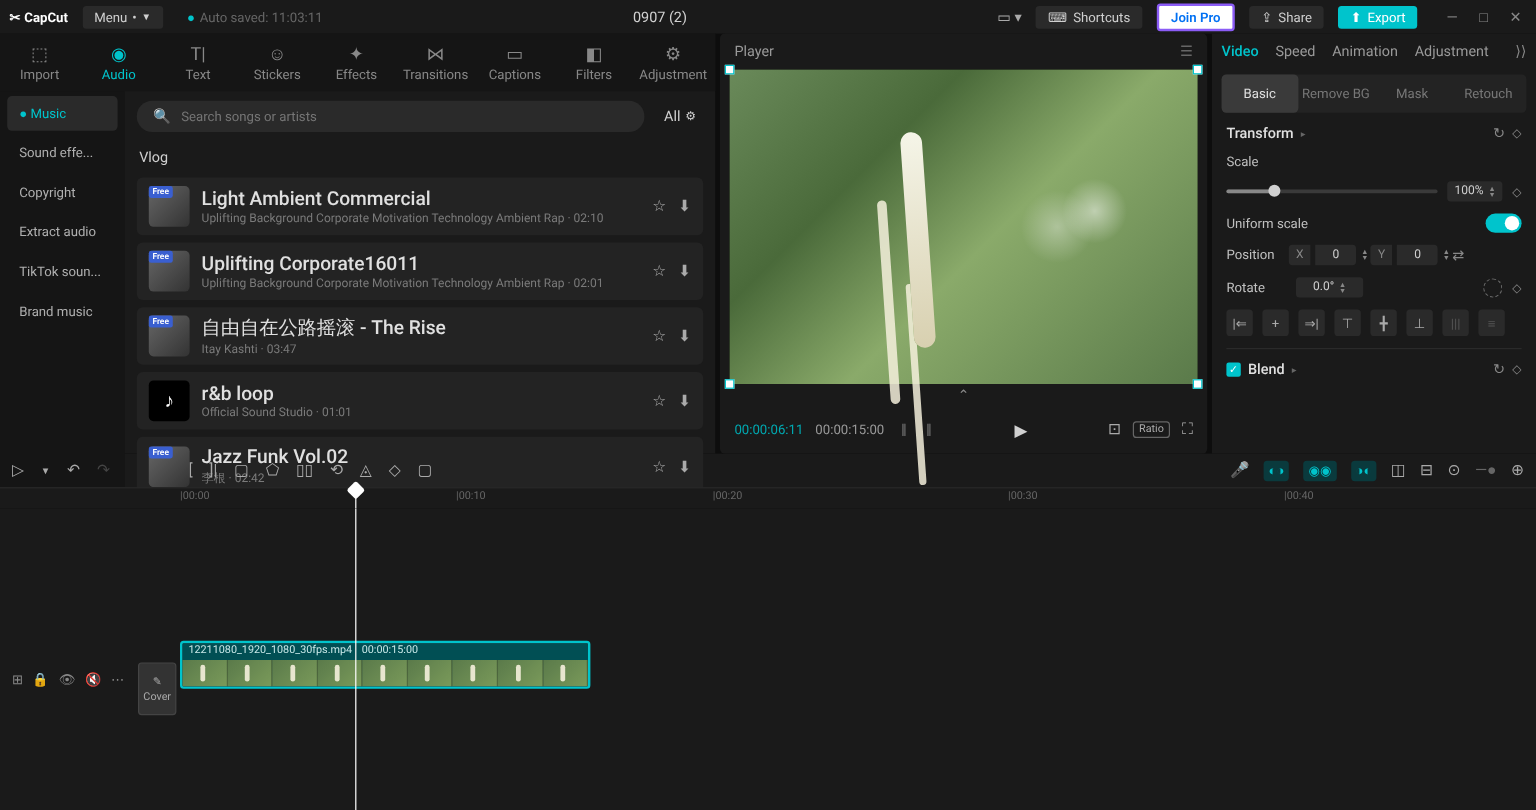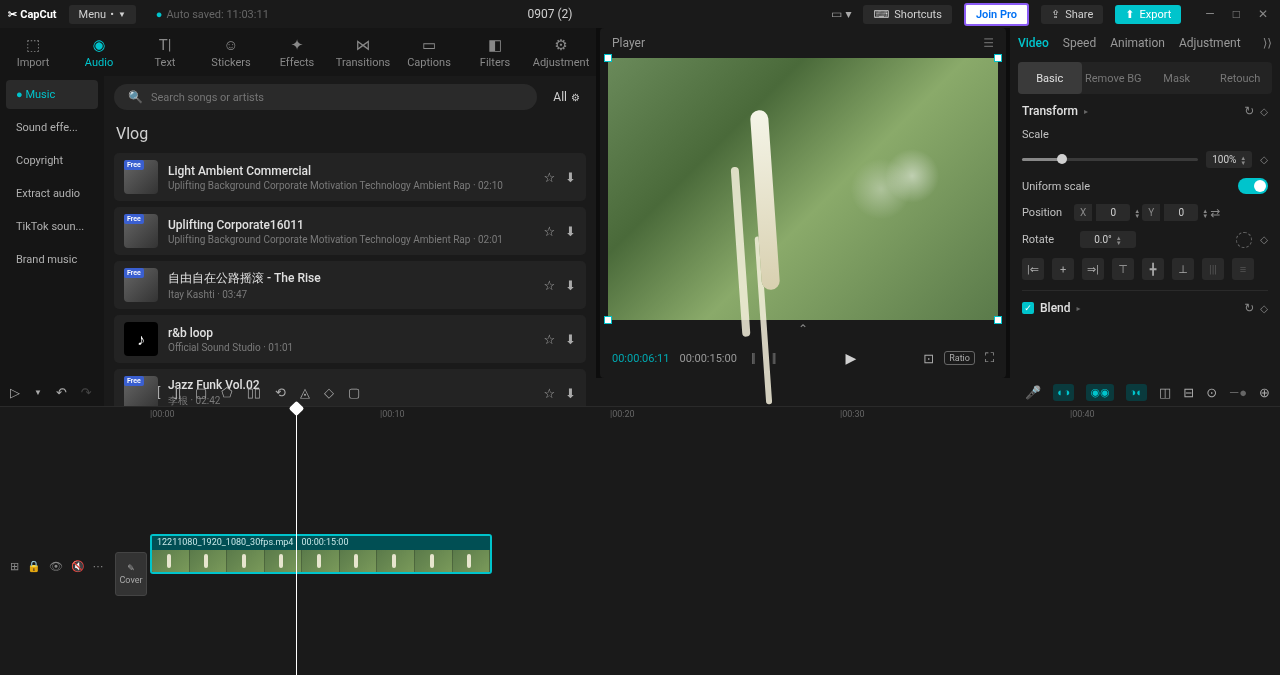--- a/index.html
+++ b/index.html
@@ -22,27 +22,27 @@
 .mediatabs .tab .ico { font-size:15px; }
 .left-body { flex:1; display:flex; }
 .sidebar { width:104px; background:#151515; padding:4px 6px; display:flex; flex-direction:column; gap:4px; }
 .sidebar .sitem { padding:8px 10px; font-size:11px; color:#b0b0b0; border-radius:4px; cursor:pointer; white-space:nowrap; overflow:hidden; text-overflow:ellipsis; }
 .sidebar .sitem.active { background:#2a2a2a; color:#00c4cc; }
 .music-list { flex:1; padding:8px 10px 0 10px; display:flex; flex-direction:column; gap:2px; overflow:hidden; }
 .search-row { display:flex; gap:10px; align-items:center; margin-bottom:8px; }
 .search { flex:1; background:#2a2a2a; border-radius:15px; padding:6px 14px; display:flex; align-items:center; gap:8px; }
 .search input { background:none; border:none; outline:none; color:#888; font-size:11px; flex:1; }
 .all-btn { color:#d0d0d0; font-size:12px; display:flex; align-items:center; gap:4px; cursor:pointer; padding:0 6px; }
-.category { color:#d0d0d0; font-size:16px; padding:4px 2px 8px 2px; }
+.category { color:#d0d0d0; font-size:12px; padding:4px 2px 8px 2px; }
 .track { background:#232323; border-radius:5px; padding:7px 10px; display:flex; align-items:center; gap:10px; margin-bottom:6px; }
 .track .thumb { width:34px; height:34px; border-radius:4px; background:linear-gradient(135deg,#666,#333); position:relative; flex-shrink:0; }
 .track .thumb .free { position:absolute; top:0; left:0; background:#3a5fd0; color:#fff; font-size:7px; padding:1px 3px; border-radius:2px; font-weight:600; }
 .track .thumb.tiktok { background:#000; display:flex; align-items:center; justify-content:center; }
 .track .tinfo { flex:1; display:flex; flex-direction:column; gap:2px; overflow:hidden; }
-.track .tname { color:#e0e0e0; font-size:12px; font-weight:500; white-space:nowrap; overflow:hidden; text-overflow:ellipsis; }
+.track .tname { color:#e0e0e0; font-size:16px; font-weight:500; white-space:nowrap; overflow:hidden; text-overflow:ellipsis; }
 .track .tmeta { color:#7a7a7a; font-size:10px; white-space:nowrap; overflow:hidden; text-overflow:ellipsis; }
 .track .tactions { display:flex; gap:10px; align-items:center; color:#aaa; }
 .track .tactions span { cursor:pointer; font-size:13px; }
 .player-panel { flex:1; background:#1a1a1a; margin:0 4px; border-radius:4px; display:flex; flex-direction:column; }
 .player-header { height:30px; display:flex; align-items:center; justify-content:space-between; padding:0 12px; color:#999; font-size:12px; }
 .player-header .hamb { cursor:pointer; color:#666; }
 .video-area { flex:1; margin:0 8px; position:relative; background:#000; display:flex; align-items:center; justify-content:center; }
 .video-preview { width:100%; height:100%; position:relative; }
 .video-preview::before { content:""; position:absolute; inset:0; background:
  radial-gradient(circle at 78% 45%, rgba(255,255,255,0.5) 0%, rgba(255,255,255,0) 8%),
@@ -425,21 +425,21 @@
     <span class="tt">⊟</span>
     <span class="tt">⊙</span>
     <span class="tt" style="color:#666">—●</span>
     <span class="tt">⊕</span>
   </div>
 </div>
 
 <div class="ruler">
   <span class="tick" style="left:150px">|<span>00:00</span></span>
   <span class="tick" style="left:380px">|<span>00:10</span></span>
-  <span class="tick" style="left:610px">|<span>00:20</span></span>
+  <span class="tick" style="left:594px">|<span>00:20</span></span>
   <span class="tick" style="left:840px">|<span>00:30</span></span>
   <span class="tick" style="left:1070px">|<span>00:40</span></span>
   <div class="playhead" style="left:296px"></div>
 </div>
 
 <div class="timeline-body">
   <div class="track-controls">
     <span>⊞</span>
     <span>🔒</span>
     <span>👁</span>

